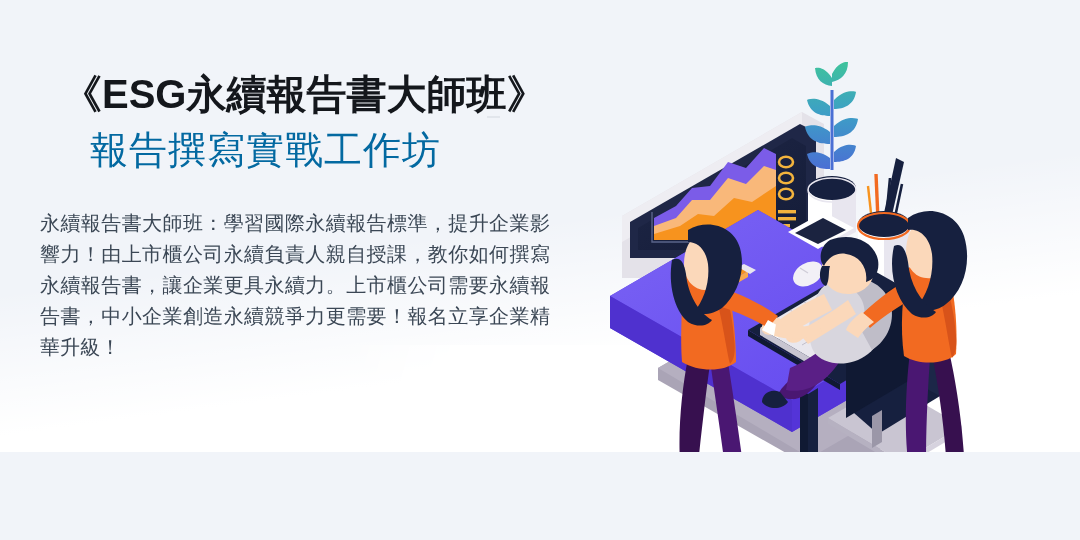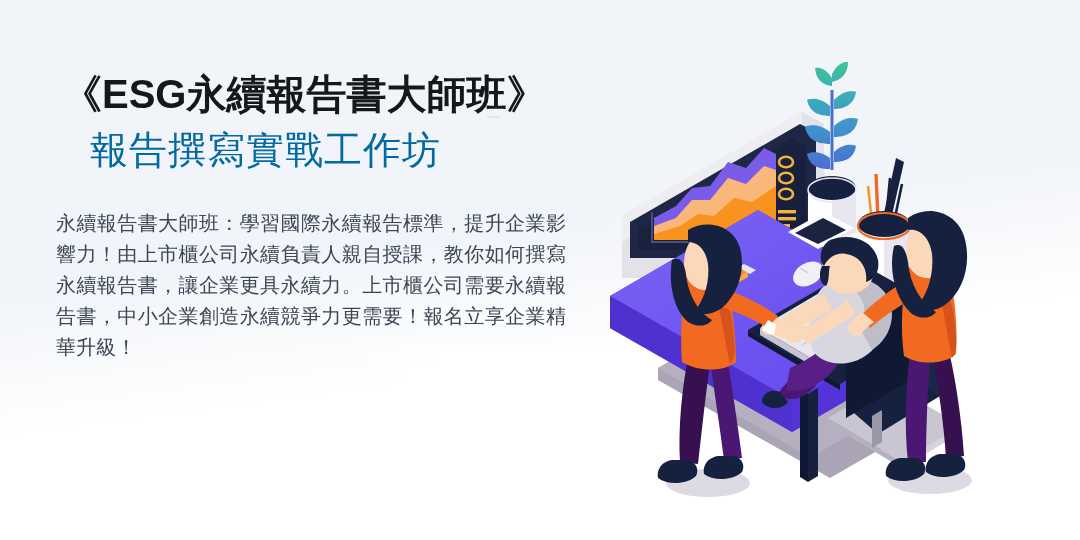--- a/index.html
+++ b/index.html
@@ -3,21 +3,21 @@
 <meta charset="utf-8">
 <title>ESG Banner</title>
 <style>
   html,body{margin:0;padding:0;}
   body{
     width:1080px;height:540px;overflow:hidden;
     font-family:"Liberation Sans","DejaVu Sans",sans-serif;
     background:#f1f4f9;
   }
   .banner{
-    position:relative;width:1080px;height:540px;
+    position:relative;width:1080px;height:452px;
     background:#f1f4f9;overflow:hidden;
   }
   
   .floor-band{
     position:absolute;left:-60px;top:300px;width:1250px;height:420px;
     background:linear-gradient(to bottom, rgba(255,255,255,0) 0%, #ffffff 34%, #ffffff 100%);
     transform:rotate(-7.5deg);transform-origin:left top;
     pointer-events:none;
   }
   .floor-band2{
@@ -36,21 +36,21 @@
     position:absolute;left:62px;top:72px;
     font-size:40px;font-weight:700;letter-spacing:0px;
     color:#14171c;white-space:nowrap;line-height:1.1;
   }
   .title-2{
     position:absolute;left:90px;top:130px;
     font-size:38px;font-weight:400;letter-spacing:1px;
     color:#0369a1;white-space:nowrap;line-height:1.1;
   }
   .body-copy{
-    position:absolute;left:56px;top:208px;width:510px;
+    position:absolute;left:40px;top:208px;width:510px;
     font-size:20px;line-height:31px;color:#3b4755;
     letter-spacing:0.1px;text-align:justify;
   }
   .artifact{
     position:absolute;left:487px;top:116px;width:13px;height:2px;
     background:#dfe3ea;opacity:.85;
   }
 
   
   .illo{position:absolute;left:610px;top:28px;width:470px;height:512px;}

